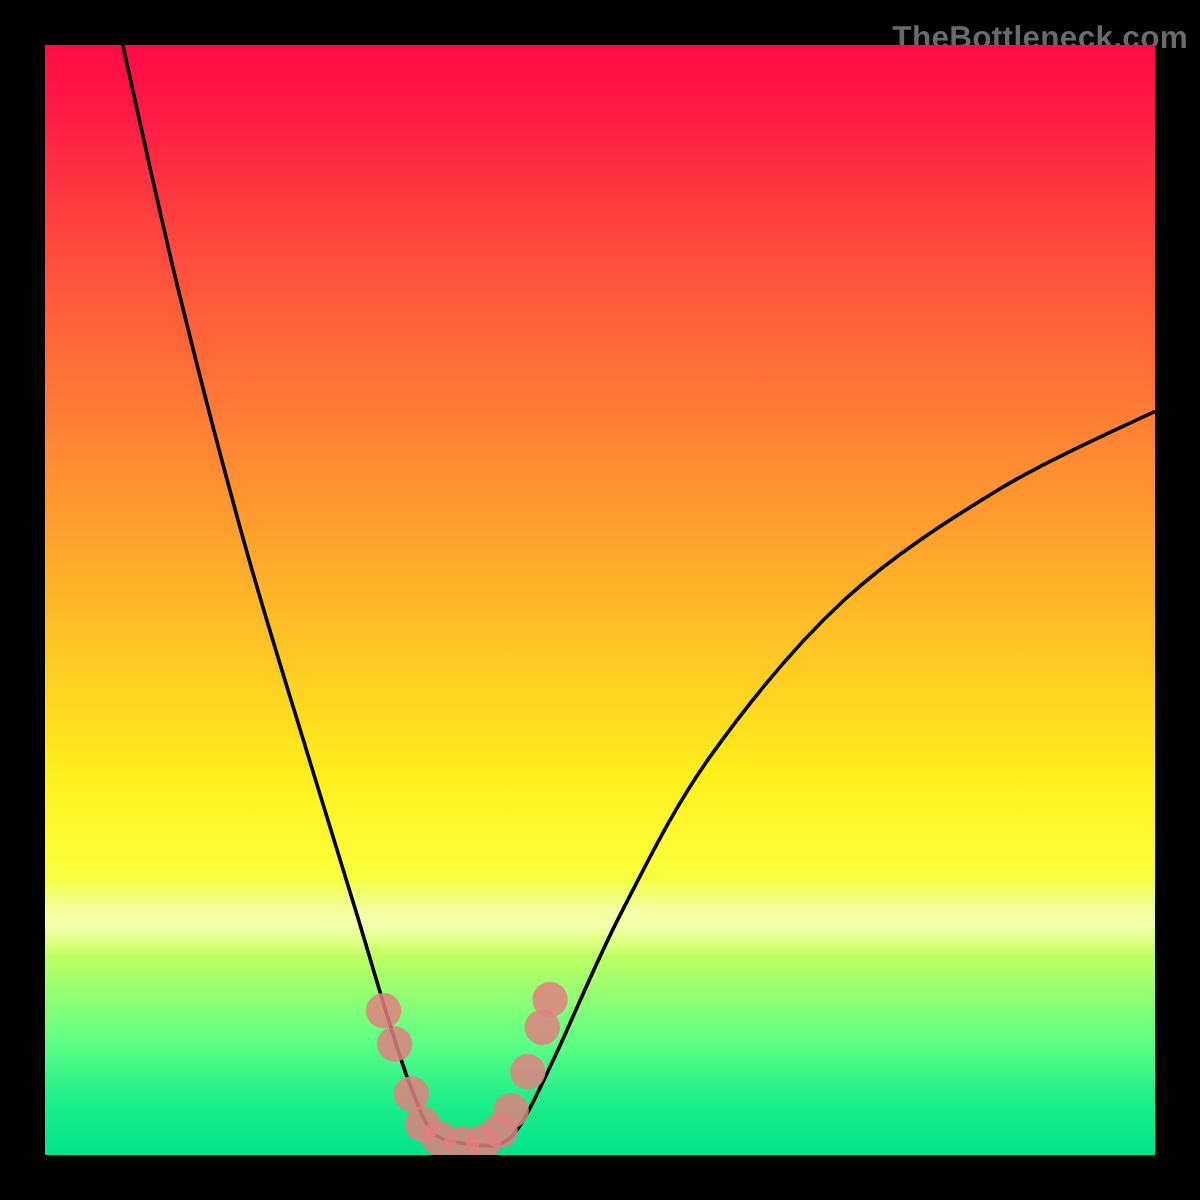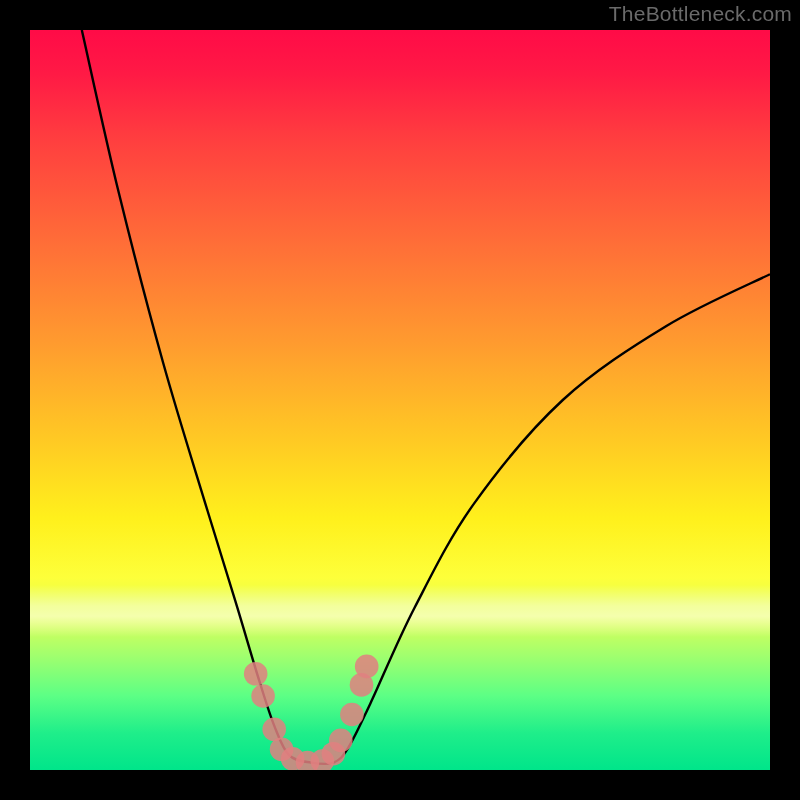--- a/index.html
+++ b/index.html
@@ -59,26 +59,26 @@
       rgba(255,255,220,0.0) 100%
     );
   }
   .curve-svg {
     position: absolute;
     top: 0; left: 0;
     width: 100%; height: 100%;
   }
   .watermark {
     position: absolute;
-    top: 2px;
+    top: 14px;
     right: 8px;
     color: #6a6a6a;
     font-size: 21px;
     letter-spacing: 0.2px;
-    font-weight: 400;
+    font-weight: 700;
   }
 </style>
 </head>
 <body>
 
 <div class="frame">
 
   <div class="watermark">TheBottleneck.com</div>
 
   <div class="plot-area">

